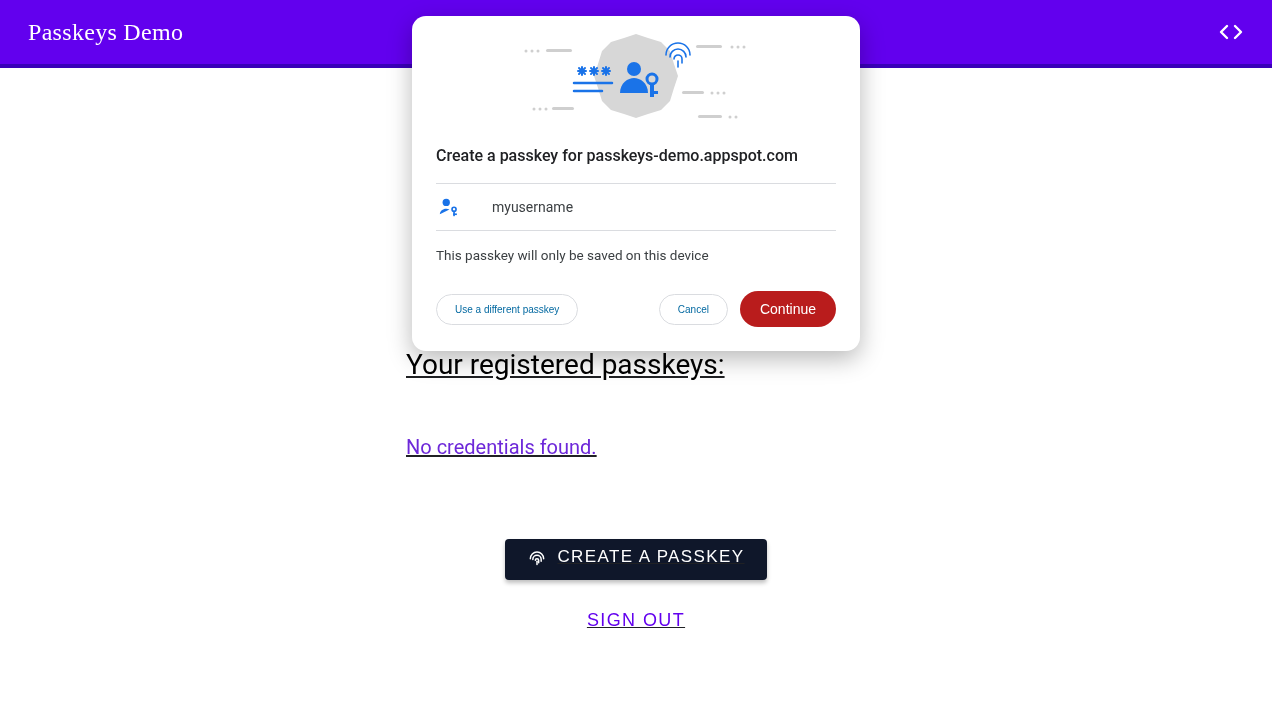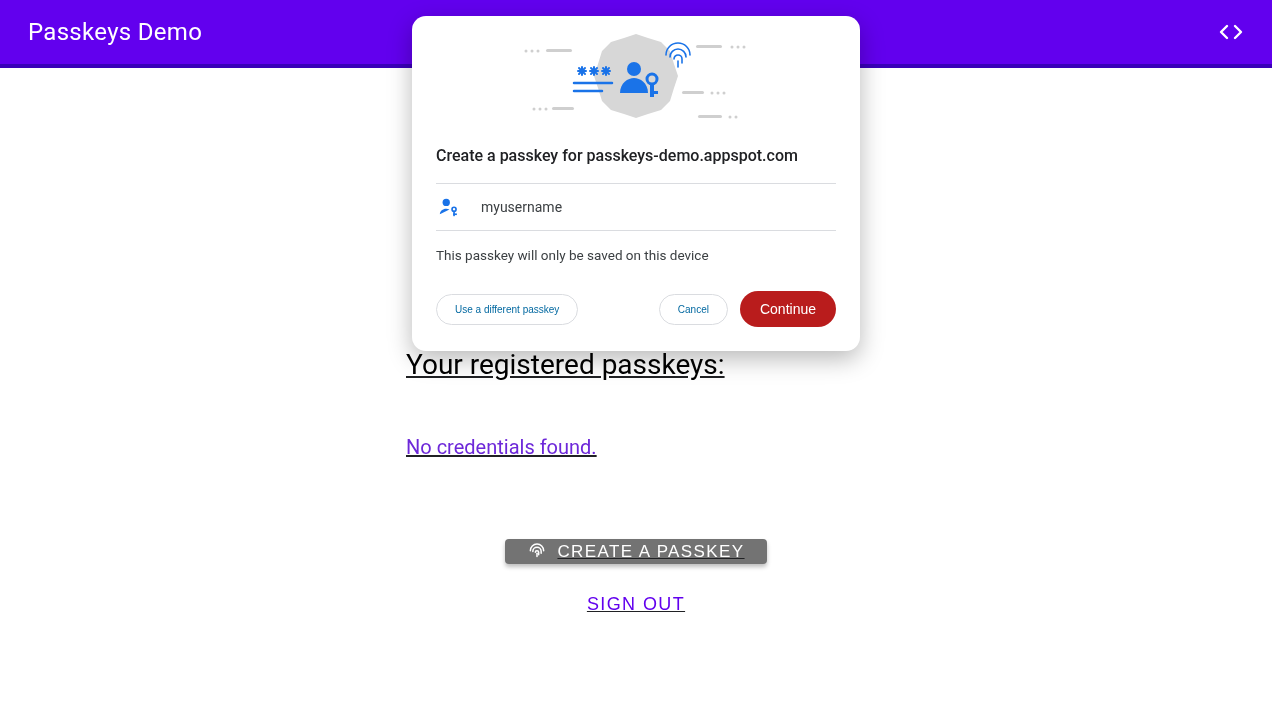--- a/index.html
+++ b/index.html
@@ -22,20 +22,21 @@
       display: flex;
       align-items: center;
       justify-content: space-between;
       padding: 0 28px;
     }
     .header-title {
       color: #fff;
       font-size: 24px;
       font-weight: 400;
       letter-spacing: 0.3px;
+      font-family: Liberation Serif, serif;
     }
     .header-icon {
       color: #fff;
       display: flex;
       align-items: center;
     }
 
     
     .main {
       width: 100%;
@@ -54,29 +55,28 @@
       text-align: left;
     }
     .no-creds {
       font-size: 20px;
       color: #6d28d9;
       width: 460px;
       text-align: left;
       margin-bottom: 80px;
     }
     .create-button {
-      background: #737373;
+      background: #0f172a;
       color: #fff;
       border: none;
-      padding: 0 22px;
+      padding: 8px 22px;
       font-size: 17px;
       letter-spacing: 1.4px;
       border-radius: 4px;
       display: inline-flex;
-      align-items: center;
       gap: 10px;
       cursor: pointer;
       box-shadow: 0 3px 4px rgba(0,0,0,0.25);
       margin-bottom: 30px;
       font-weight: 500;
     }
     .signout-button {
       background: transparent;
       border: none;
       color: #6200ee;
@@ -112,21 +112,21 @@
     }
     .modal-title {
       font-size: 16px;
       font-weight: 500;
       color: #202124;
       margin-bottom: 18px;
     }
     .modal-user-row {
       display: flex;
       align-items: center;
-      gap: 21px;
+      gap: 32px;
       padding: 12px 2px;
       border-top: 1px solid #dadce0;
       border-bottom: 1px solid #dadce0;
     }
     .modal-user-icon { color: #1a73e8; display:flex; }
     .modal-username { font-size: 14px; color: #3c4043; }
     .modal-note {
       font-size: 13.5px;
       color: #3c4043;
       margin-top: 16px;

